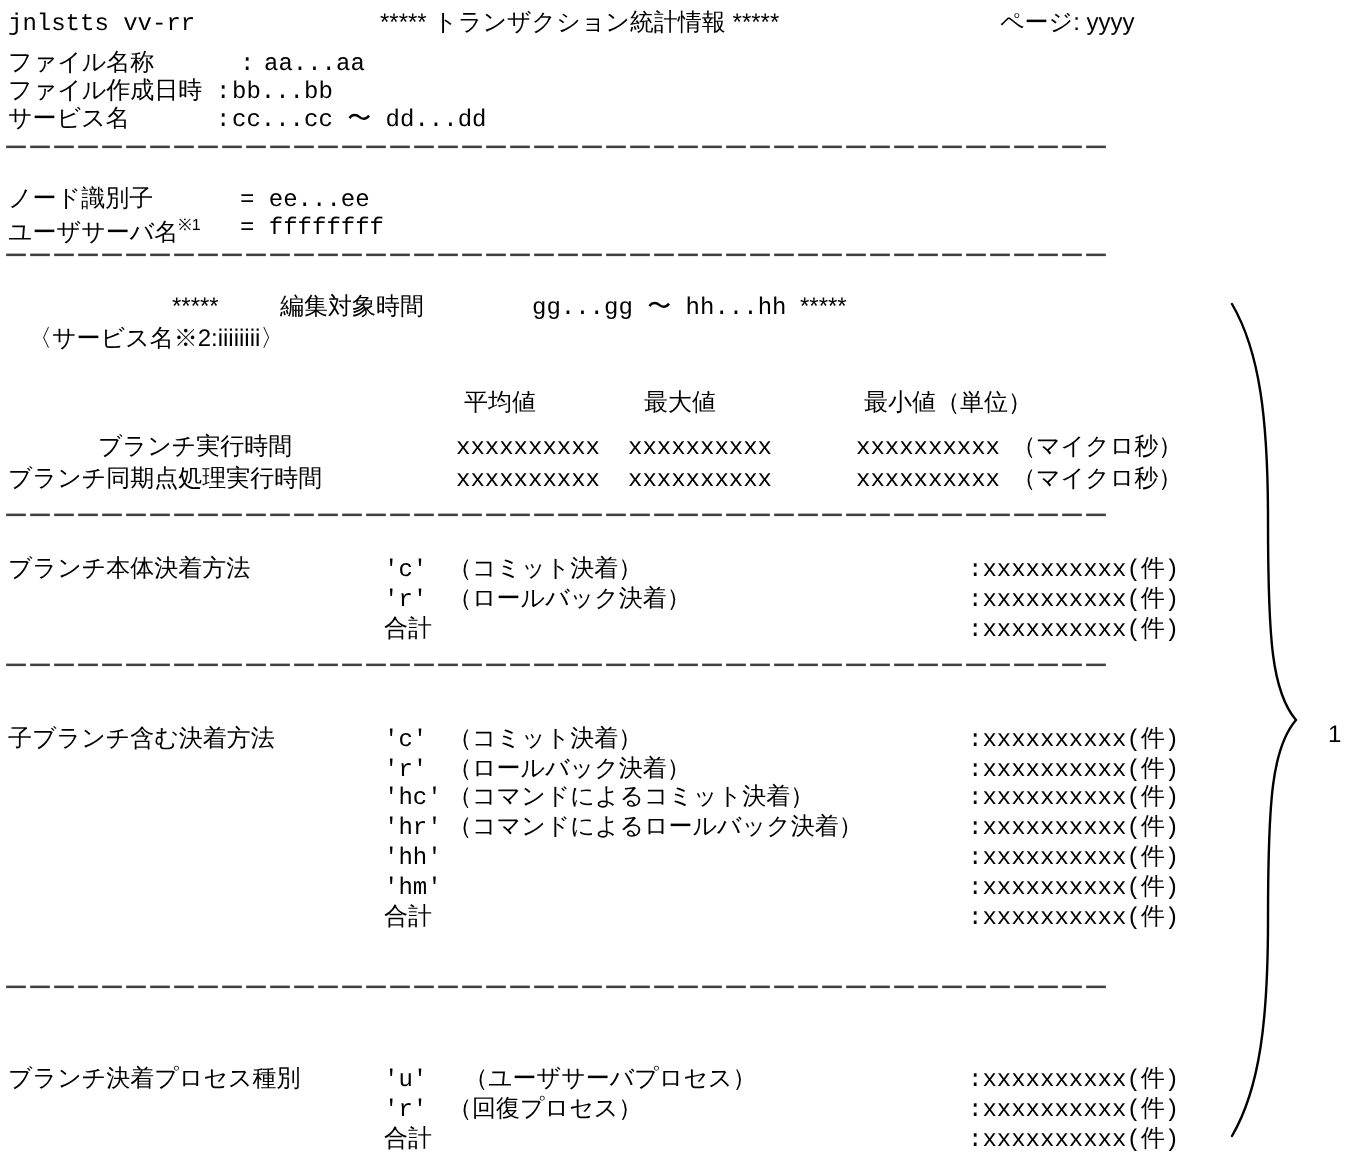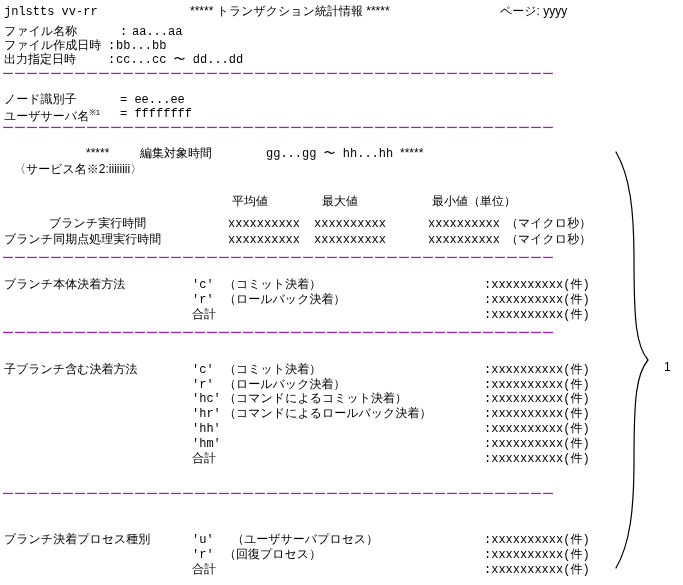--- a/index.html
+++ b/index.html
@@ -29,21 +29,21 @@
   }
   .mono {
     font-family: "Liberation Mono", "DejaVu Sans Mono", monospace;
   }
   .sep {
     position: absolute;
     white-space: pre;
     font-family: "Liberation Mono", "DejaVu Sans Mono", monospace;
     font-size: 12px;
     line-height: 14px;
-    color: #a21caf;
+    color: #404040;
   }
   .sup {
     font-size: 8px;
     vertical-align: super;
   }
   .brace {
     position: absolute;
     left: 612px;
     top: 150px;
     width: 40px;
@@ -69,21 +69,21 @@
   <div class="ln" style="left:500px; top:4px;">ページ: yyyy</div>
 
   <div class="ln" style="left:4px; top:24px;">ファイル名称</div>
   <div class="ln mono" style="left:120px; top:25px;">:</div>
   <div class="ln mono" style="left:132px; top:25px;">aa...aa</div>
 
   <div class="ln" style="left:4px; top:38px;">ファイル作成日時</div>
   <div class="ln mono" style="left:108px; top:39px;">:</div>
   <div class="ln mono" style="left:116px; top:39px;">bb...bb</div>
 
-  <div class="ln" style="left:4px; top:52px;">出力指定日時</div>
+  <div class="ln" style="left:4px; top:52px;">サービス名</div>
   <div class="ln mono" style="left:108px; top:53px;">:</div>
   <div class="ln mono" style="left:116px; top:53px;">cc...cc 〜 dd...dd</div>
 
   <div class="sep" style="left:2px; top:68px; width:600px; overflow:hidden;">ーーーーーーーーーーーーーーーーーーーーーーーーーーーーーーーーーーーーーーーーーーーーーー</div>
 
   <div class="ln" style="left:4px; top:92px;">ノード識別子</div>
   <div class="ln mono" style="left:120px; top:93px;">= ee...ee</div>
 
   <div class="ln" style="left:4px; top:106px;"><span>ユーザサーバ名</span><span class="sup">※1</span></div>
   <div class="ln mono" style="left:120px; top:107px;">= ffffffff</div>

